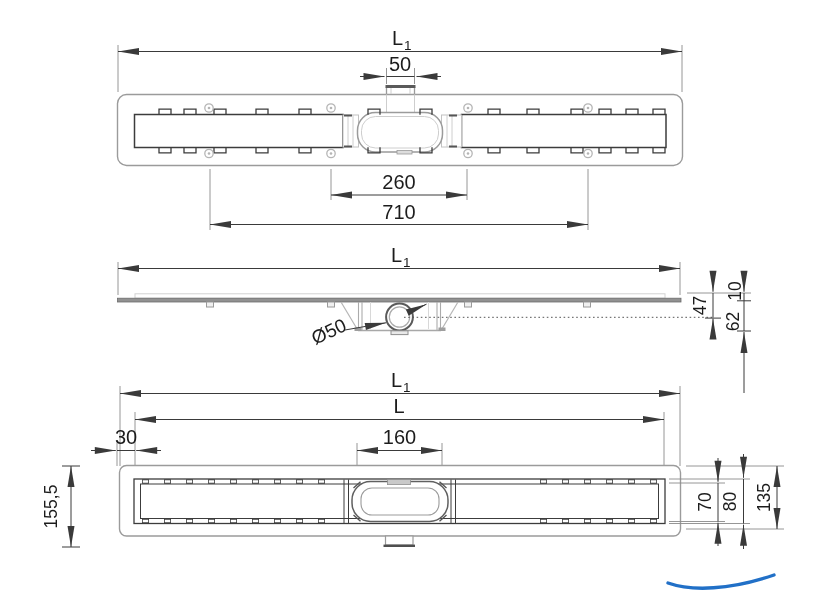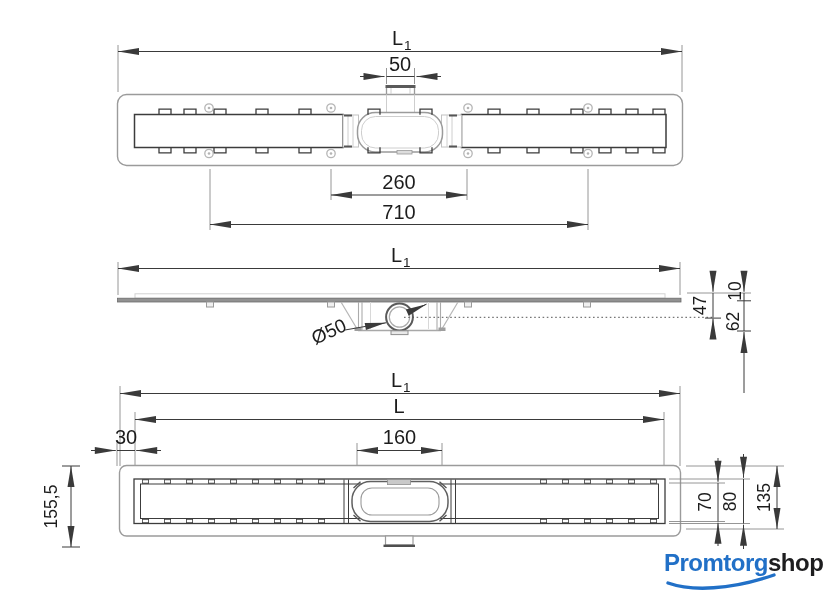--- a/index.html
+++ b/index.html
@@ -300,19 +300,16 @@
       <line class="dim" x1="743.5" y1="549" x2="743.5" y2="524.7" marker-end="url(#arr)"></line>
       <text class="dimtext-sm" x="735.5" y="501.5" text-anchor="middle" transform="rotate(-90 735.5 501.5)">80</text>
     </g>
     <g>
       <line class="dim" x1="777" y1="466" x2="777" y2="529" marker-start="url(#arr)" marker-end="url(#arr)"></line>
       <text class="dimtext-sm" x="769.5" y="497.5" text-anchor="middle" transform="rotate(-90 769.5 497.5)">135</text>
     </g>
   </g>
 </svg>
 
-<div class="logo">
-  <span class="logo-blue">Promtorg</span><span class="logo-dark">shop</span>
-</div>
 <svg class="swoosh" width="115" height="22" viewBox="0 0 115 22">
   <path d="M4,10 C28,18.5 66,17 110,2" stroke="#2170c7" stroke-width="3.4" fill="none" stroke-linecap="round"></path>
 </svg>
 </div>
 
 </body></html>

